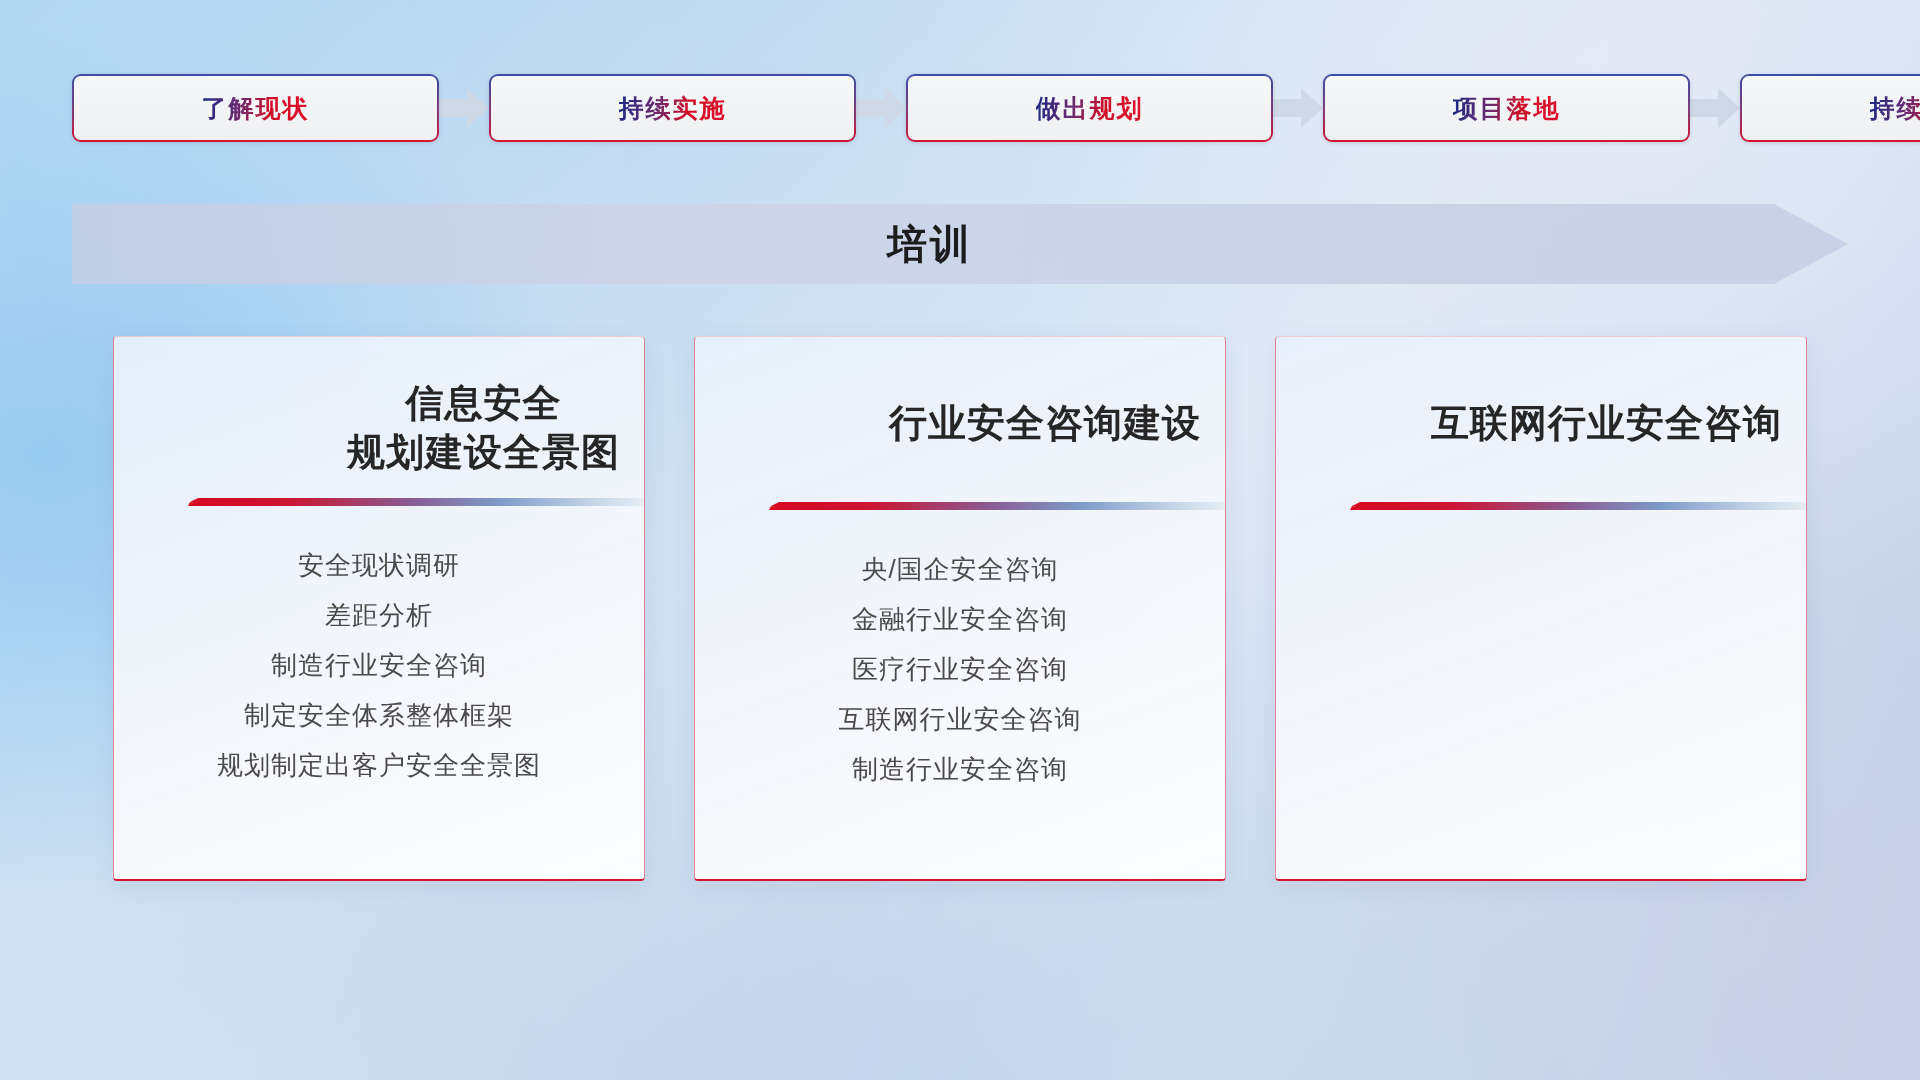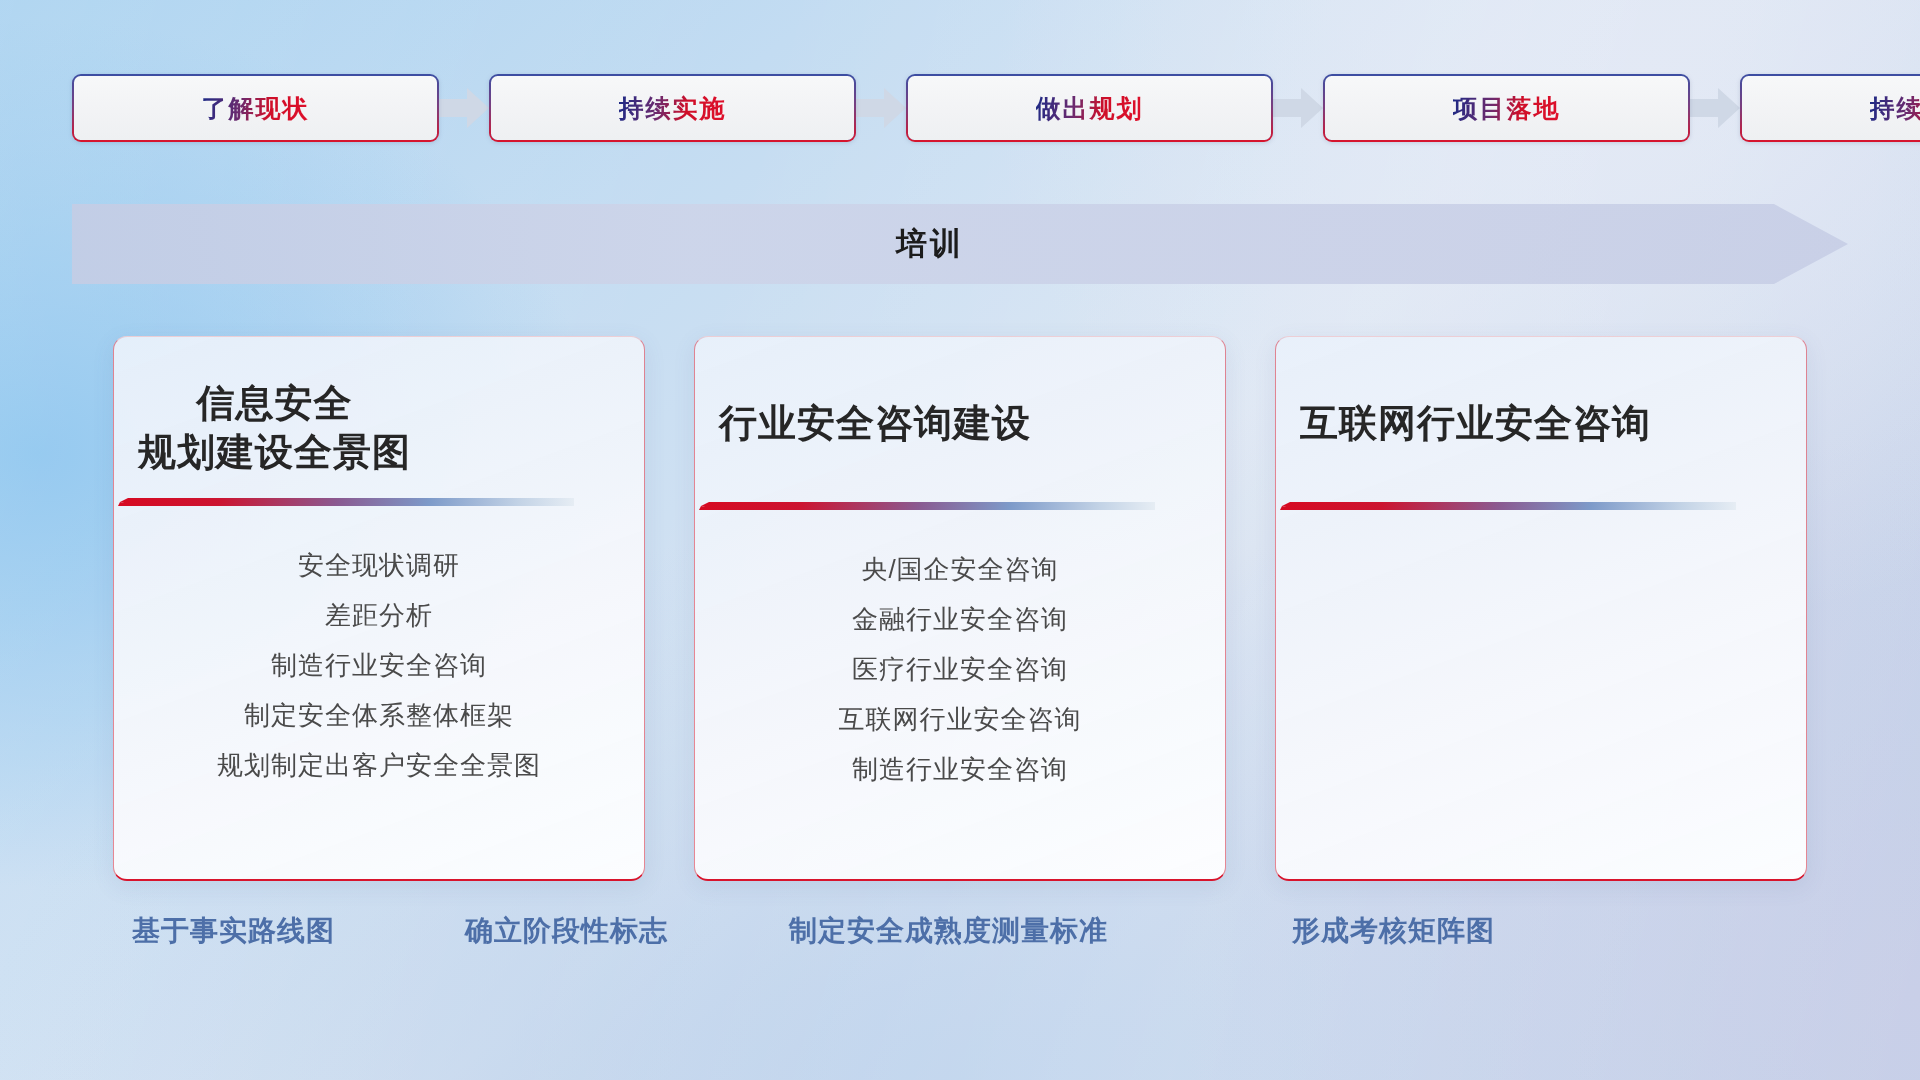--- a/index.html
+++ b/index.html
@@ -106,54 +106,54 @@
     background: linear-gradient(90deg, rgba(196,205,229,0.92) 0%, rgba(205,212,233,0.90) 35%, rgba(201,208,231,0.88) 70%, rgba(196,203,228,0.80) 100%);
     clip-path: polygon(0 0, calc(100% - 74px) 0, 100% 50%, calc(100% - 74px) 100%, 0 100%);
   }
   #banner-title {
     position: absolute;
     inset: 0;
     display: flex;
     align-items: center;
     justify-content: center;
     padding-right: 60px;
-    font-size: 31px;
+    font-size: 40px;
     font-weight: bold;
     color: #1c1c1c;
     letter-spacing: 3px;
     font-family: Liberation Mono, monospace;
   }
 
   
   #cards {
     position: absolute;
     top: 336px;
     left: 113px;
     width: 1694px;
     height: 545px;
     display: flex;
     justify-content: space-between;
   }
   .card {
     width: 532px;
     height: 545px;
     position: relative;
-    border-radius: 14px;
+    border-radius: 4px;
     border: 1.6px solid rgba(214,40,60,0.55);
     border-top-color: rgba(226,170,180,0.55);
     border-bottom: 2.4px solid #d8142c;
     background: linear-gradient(160deg,
         rgba(232,240,250,0.95) 0%,
         rgba(238,243,250,0.96) 30%,
         rgba(246,248,252,0.97) 60%,
         rgba(252,253,255,0.99) 100%);
     box-shadow: 0 6px 22px rgba(80,100,150,0.10);
     display: flex;
     flex-direction: column;
-    align-items: flex-start;
+    align-items: flex-end;
     overflow: hidden;
   }
   .card-title {
     margin-top: 42px;
     font-size: 38px;
     font-weight: bold;
     color: #262626;
     text-align: center;
     line-height: 1.28;
     letter-spacing: 1px;
@@ -328,20 +328,14 @@
             </linearGradient>
           </defs>
           <path d="M6 4 L14 0 H460 L460 5 H10 Z" fill="url(#dg3)"></path>
           <path d="M6 4 L10 5 H460 L460 8 H4 Z" fill="url(#dg3)"></path>
         </svg>
       </div>
     </div>
 
   </div>
 
-  <div id="footnotes">
-    <div class="footnote" style="left:132px;">基于事实路线图</div>
-    <div class="footnote" style="left:465px;">确立阶段性标志</div>
-    <div class="footnote" style="left:789px;">制定安全成熟度测量标准</div>
-    <div class="footnote" style="left:1292px;">形成考核矩阵图</div>
-  </div>
 
 </div>
 
 </body></html>

